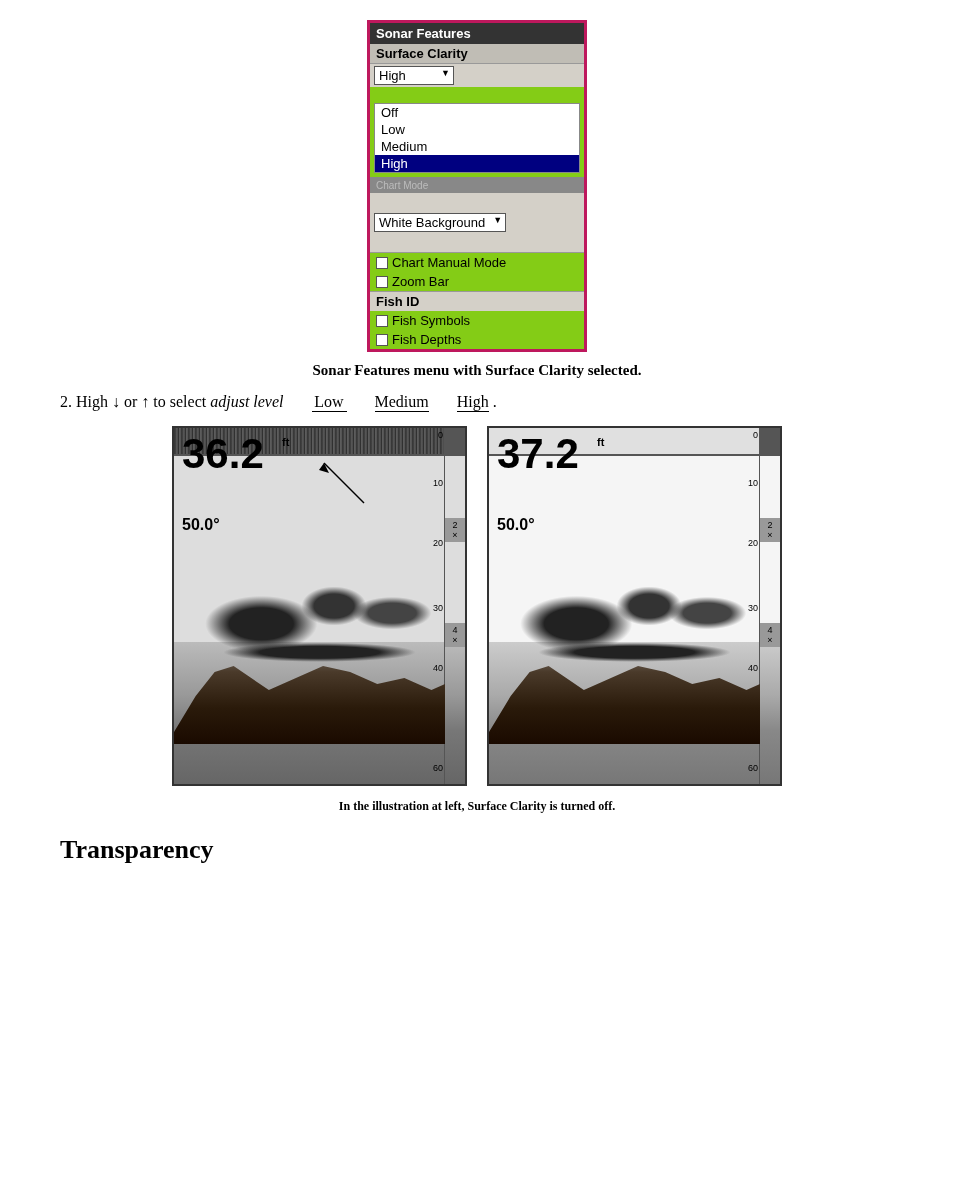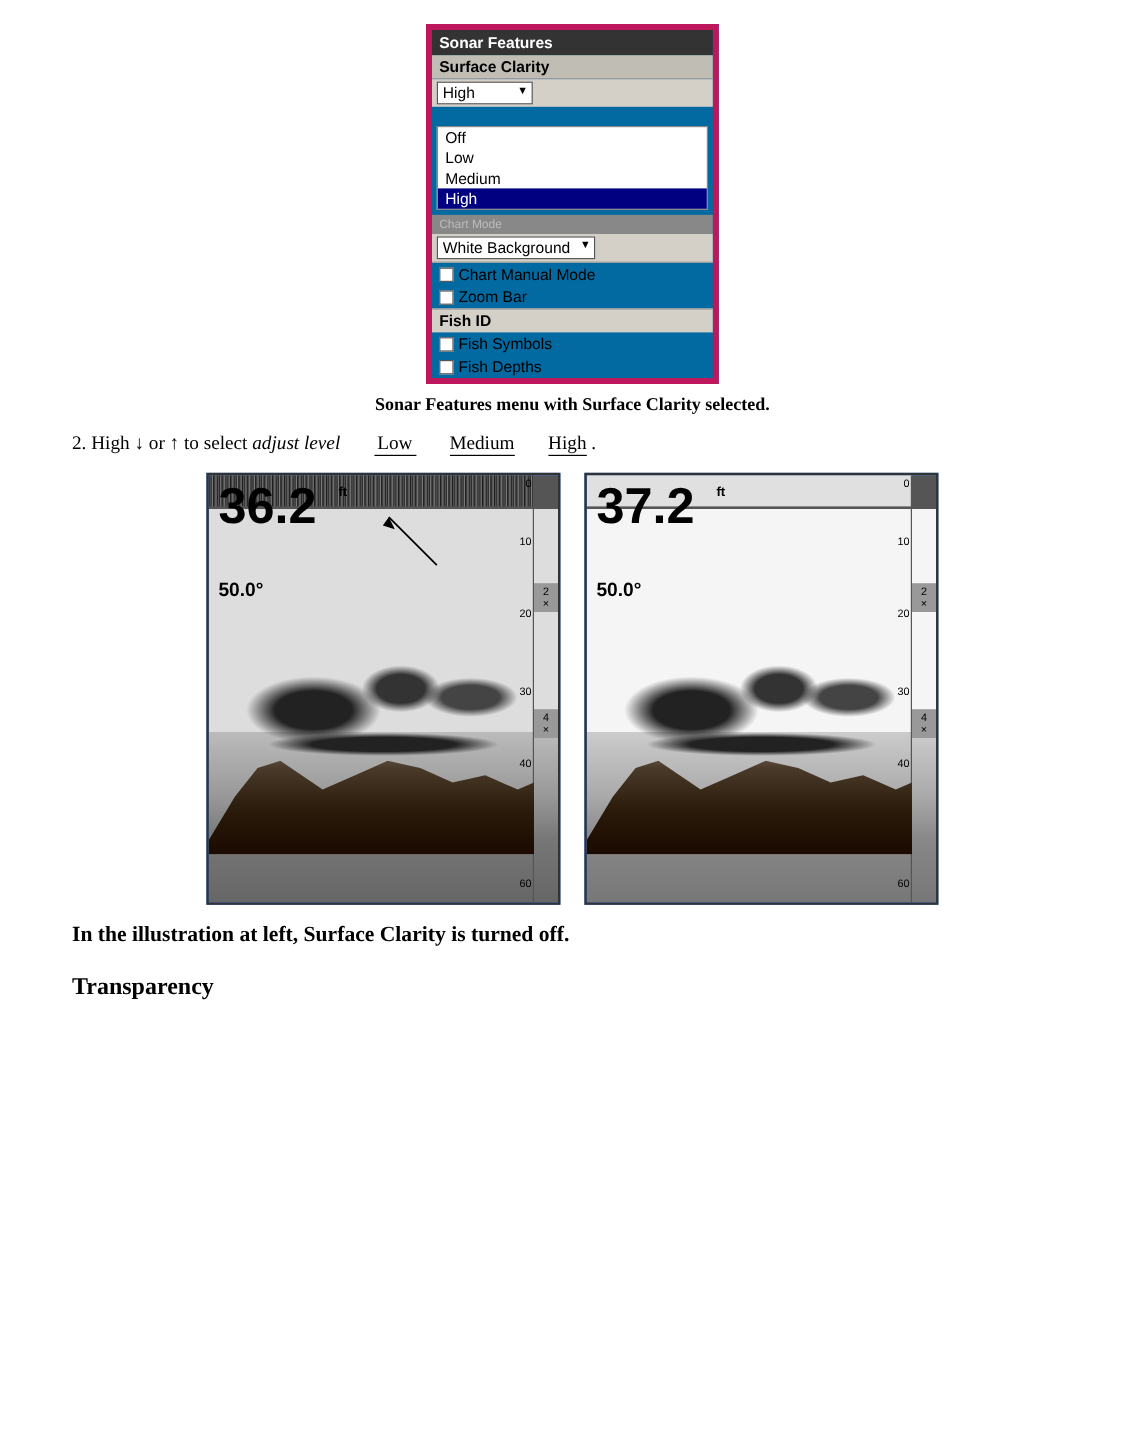--- a/index.html
+++ b/index.html
@@ -18,23 +18,23 @@
     }
 
     
     .menu-wrapper {
       display: flex;
       justify-content: center;
       margin-bottom: 10px;
     }
 
     .sonar-menu {
-      width: 244px;
-      border: 5px solid #be185d;
-      background: #0369a1;
+      width: 220px;
+      border: 3px solid #be185d;
+      background: #84cc16;
       font-family: Arial, Helvetica, sans-serif;
       font-size: 13px;
     }
 
     .menu-title {
       background: #333;
       color: #fff;
       padding: 3px 6px;
       font-weight: bold;
     }
@@ -124,21 +124,21 @@
       display: flex;
       justify-content: center;
       gap: 20px;
       margin-bottom: 12px;
     }
 
     .sonar-display {
       width: 295px;
       height: 360px;
       border: 2px solid #333;
-      background: #3b82f6;
+      background: #0f766e;
       position: relative;
       overflow: hidden;
     }
 
     
     .sonar-bg {
       position: absolute;
       inset: 0;
       background: 
         radial-gradient(ellipse 80px 40px at 30% 55%, #222 40%, transparent 70%),
@@ -216,29 +216,30 @@
 
     .depth-scale-mark {
       position: absolute;
       right: 22px;
       font-size: 9px;
       font-family: Arial, sans-serif;
     }
 
     
     .images-caption {
-      font-weight: bold;
-      font-size: 18px;
+      text-align: center;
+      font-weight: bold;
+      font-size: 12px;
       line-height: 1.4;
       margin-bottom: 20px;
     }
 
     
     .section-heading {
-      font-size: 20px;
+      font-size: 26px;
       font-weight: bold;
       margin-bottom: 10px;
     }
 
     .section-body {
       font-size: 16px;
       line-height: 1.6;
       text-align: justify;
     }
 
@@ -281,21 +282,21 @@
         <div class="menu-option">Off</div>
         <div class="menu-option">Low</div>
         <div class="menu-option">Medium</div>
         <div class="menu-option selected">High</div>
       </div>
 
       <div class="menu-divider-row">
         <span style="overflow:hidden; white-space:nowrap; opacity:0.6; font-size:10px;">Chart Mode</span>
       </div>
 
-      <div style="padding: 2px 4px; background:#d4d0c8; border-bottom:1px solid #999;">
+      <div style="padding: 20px 4px; background:#d4d0c8; border-bottom:1px solid #999;">
         <div class="dropdown-box">White Background</div>
       </div>
 
       <div class="menu-checkbox-row">
         <span class="menu-checkbox"></span>
         <span>Chart Manual Mode</span>
       </div>
 
       <div class="menu-checkbox-row">
         <span class="menu-checkbox"></span>

